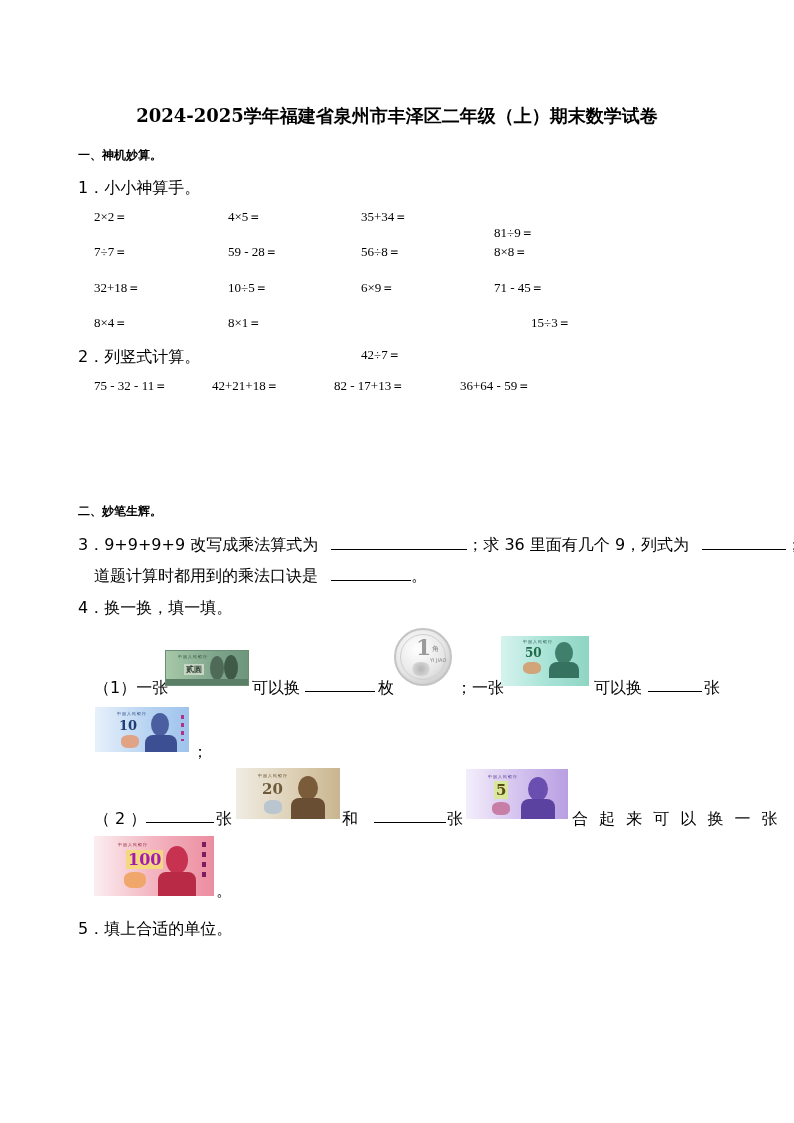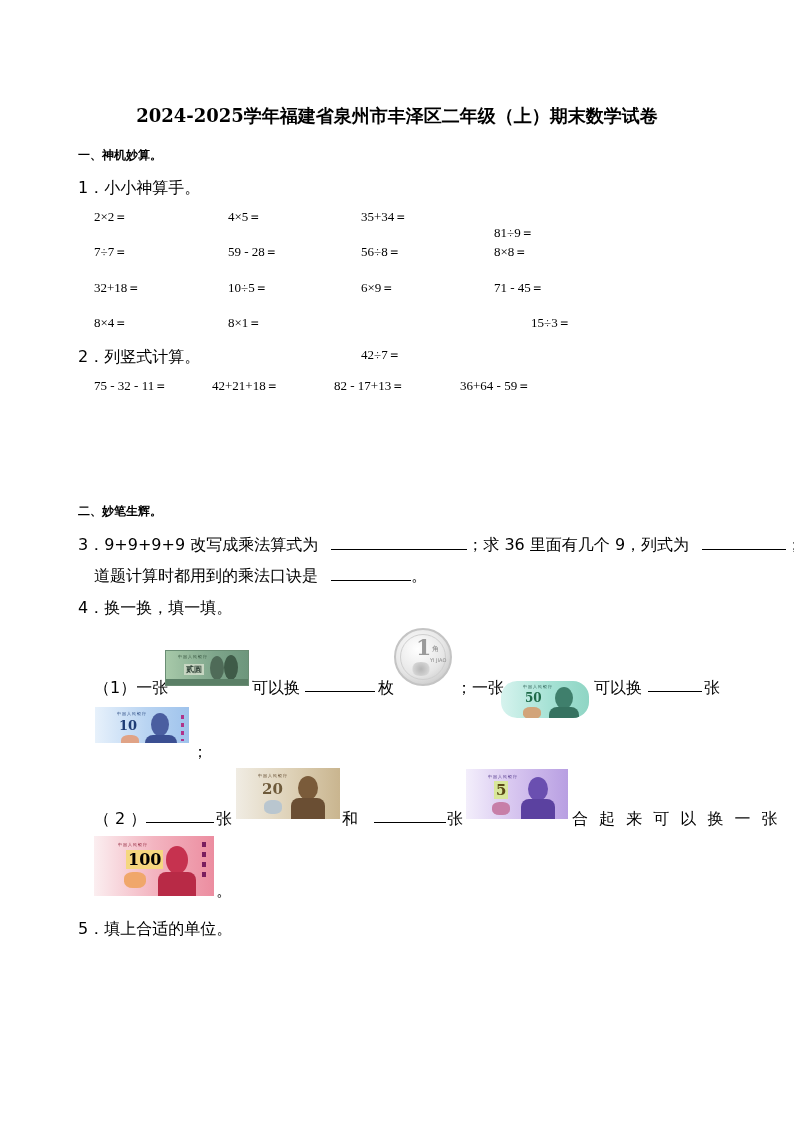--- a/index.html
+++ b/index.html
@@ -112,32 +112,32 @@
 
 <div class="coin" style="left:394px; top:628px; width:58px; height:58px;">
   <div class="inner"></div>
   <div class="num">1</div>
   <div class="yj" style="left:36px; top:14px; font-size:7px;">角</div>
   <div class="yj">YI JIAO</div>
   <div class="flower"></div>
 </div>
 <div class="abs q" style="left:456px; top:678px;">；一张</div>
 
-<div class="note" style="left:501px; top:681px; width:88px; height:37px; background:linear-gradient(90deg,#d6f3ee,#a6e2d5 55%,#8fd5c4);border-radius:16px;">
+<div class="note" style="left:501px; top:636px; width:88px; height:50px; background:linear-gradient(90deg,#d6f3ee,#a6e2d5 55%,#8fd5c4);">
   <div class="hdr" style="left:22px; top:3px; color:#25574d;">中国人民银行</div>
   <div class="num" style="left:24px; top:10px; font-size:12px; color:#1f6b4a;">50</div>
   <div style="position:absolute; left:22px; top:26px; width:18px; height:12px; border-radius:40%; background:#d2a47a;"></div>
   <div class="face" style="left:54px; top:6px; width:18px; height:22px; background:#3f7f6c;"></div>
   <div style="position:absolute; left:48px; top:26px; width:30px; height:16px; background:#367260; border-radius:8px 8px 0 0;"></div>
 </div>
 <div class="abs q" style="left:594px; top:678px;">可以换</div>
 <span class="abs blank" style="left:648px; top:678px; width:54px;"></span>
 <div class="abs q" style="left:704px; top:678px;">张</div>
 
-<div class="note" style="left:95px; top:707px; width:94px; height:36px; background:linear-gradient(90deg,#e7f1fb,#b9d4f2 55%,#9fc3ec);">
+<div class="note" style="left:95px; top:707px; width:94px; height:45px; background:linear-gradient(90deg,#e7f1fb,#b9d4f2 55%,#9fc3ec);">
   <div class="hdr" style="left:22px; top:4px; color:#1f3f7a;">中国人民银行</div>
   <div class="num" style="left:24px; top:11px; font-size:13px; color:#1e3c75;">10</div>
   <div style="position:absolute; left:26px; top:28px; width:18px; height:13px; border-radius:40%; background:#e0a386;"></div>
   <div class="face" style="left:56px; top:6px; width:18px; height:23px; background:#4a5ea0;"></div>
   <div style="position:absolute; left:50px; top:28px; width:32px; height:18px; background:#3b4f92; border-radius:8px 8px 0 0;"></div>
   <div style="position:absolute; left:86px; top:8px; width:3px; height:26px; background:repeating-linear-gradient(180deg,#b0338a 0 4px,transparent 4px 8px);"></div>
 </div>
 <div class="abs q" style="left:192px; top:742px;">；</div>
 
 <div class="abs q" style="left:94px; top:809px;">（ 2 ）</div>
@@ -159,21 +159,21 @@
   <div class="hdr" style="left:22px; top:5px; color:#4b2f86;">中国人民银行</div>
   <div class="num" style="left:28px; top:12px; font-size:15px; color:#5a4a15; background:#d8e79a; padding:0 2px;">5</div>
   <div style="position:absolute; left:26px; top:33px; width:18px; height:13px; border-radius:40%; background:#c77fa8;"></div>
   <div class="face" style="left:62px; top:8px; width:20px; height:24px; background:#6a4fb0;"></div>
   <div style="position:absolute; left:55px; top:30px; width:34px; height:20px; background:#5b41a0; border-radius:8px 8px 0 0;"></div>
 </div>
 <div class="abs q" style="left:572px; top:809px; letter-spacing:3px;">合 起 来 可 以 换 一 张</div>
 
 <div class="note" style="left:94px; top:836px; width:120px; height:60px; background:linear-gradient(90deg,#fbeef0,#f3b4c0 50%,#ec8da0);">
   <div class="hdr" style="left:24px; top:6px; color:#8c1a33;">中国人民银行</div>
-  <div class="num" style="left:32px; top:14px; font-size:16px; color:#000000; background:#f5d77f; padding:0 2px;">100</div>
+  <div class="num" style="left:32px; top:14px; font-size:16px; color:#a21caf; background:#f5d77f; padding:0 2px;">100</div>
   <div style="position:absolute; left:30px; top:36px; width:22px; height:16px; border-radius:40%; background:#f0a76b;"></div>
   <div class="face" style="left:72px; top:10px; width:22px; height:28px; background:#c6324f;"></div>
   <div style="position:absolute; left:64px; top:36px; width:38px; height:24px; background:#b82a46; border-radius:8px 8px 0 0;"></div>
   <div style="position:absolute; left:108px; top:6px; width:4px; height:36px; background:repeating-linear-gradient(180deg,#7a1e5e 0 5px,transparent 5px 10px);"></div>
 </div>
 <div class="abs q" style="left:216px; top:881px;">。</div>
 
 <div class="abs q" style="left:78px; top:919px;">5．填上合适的单位。</div>
 
 </body></html>

